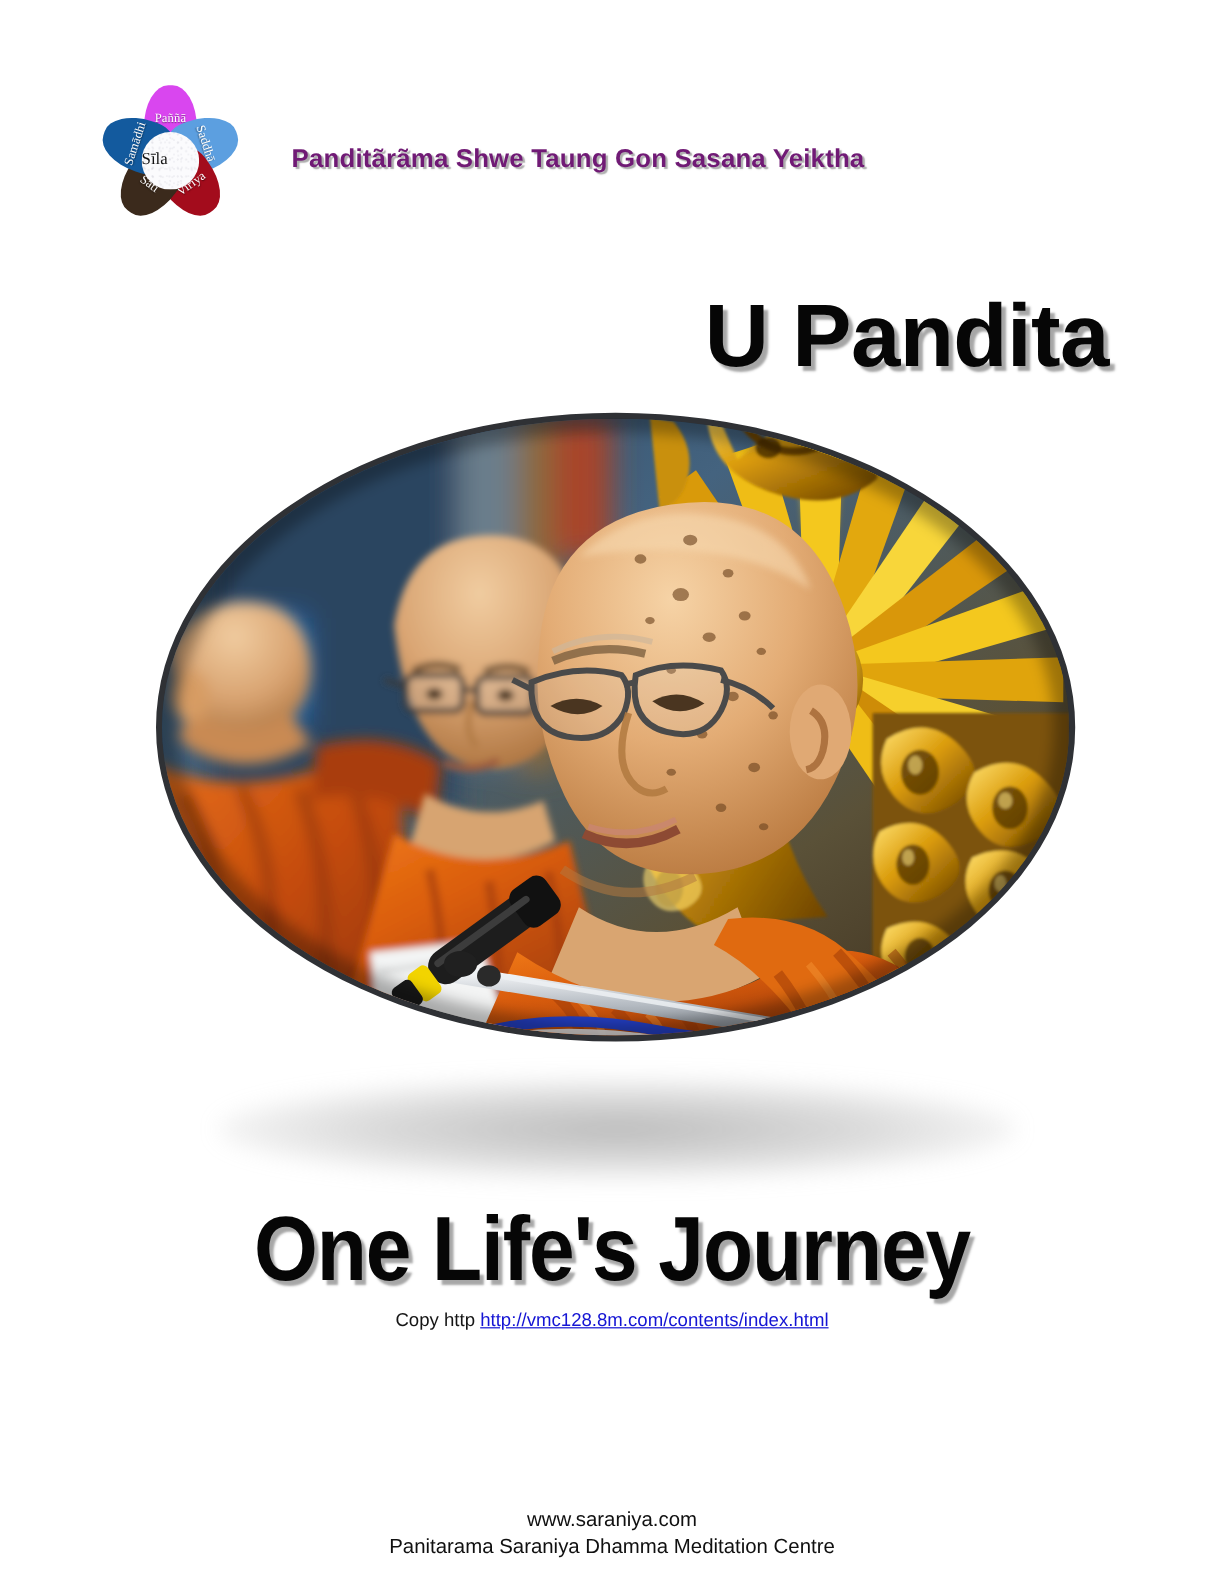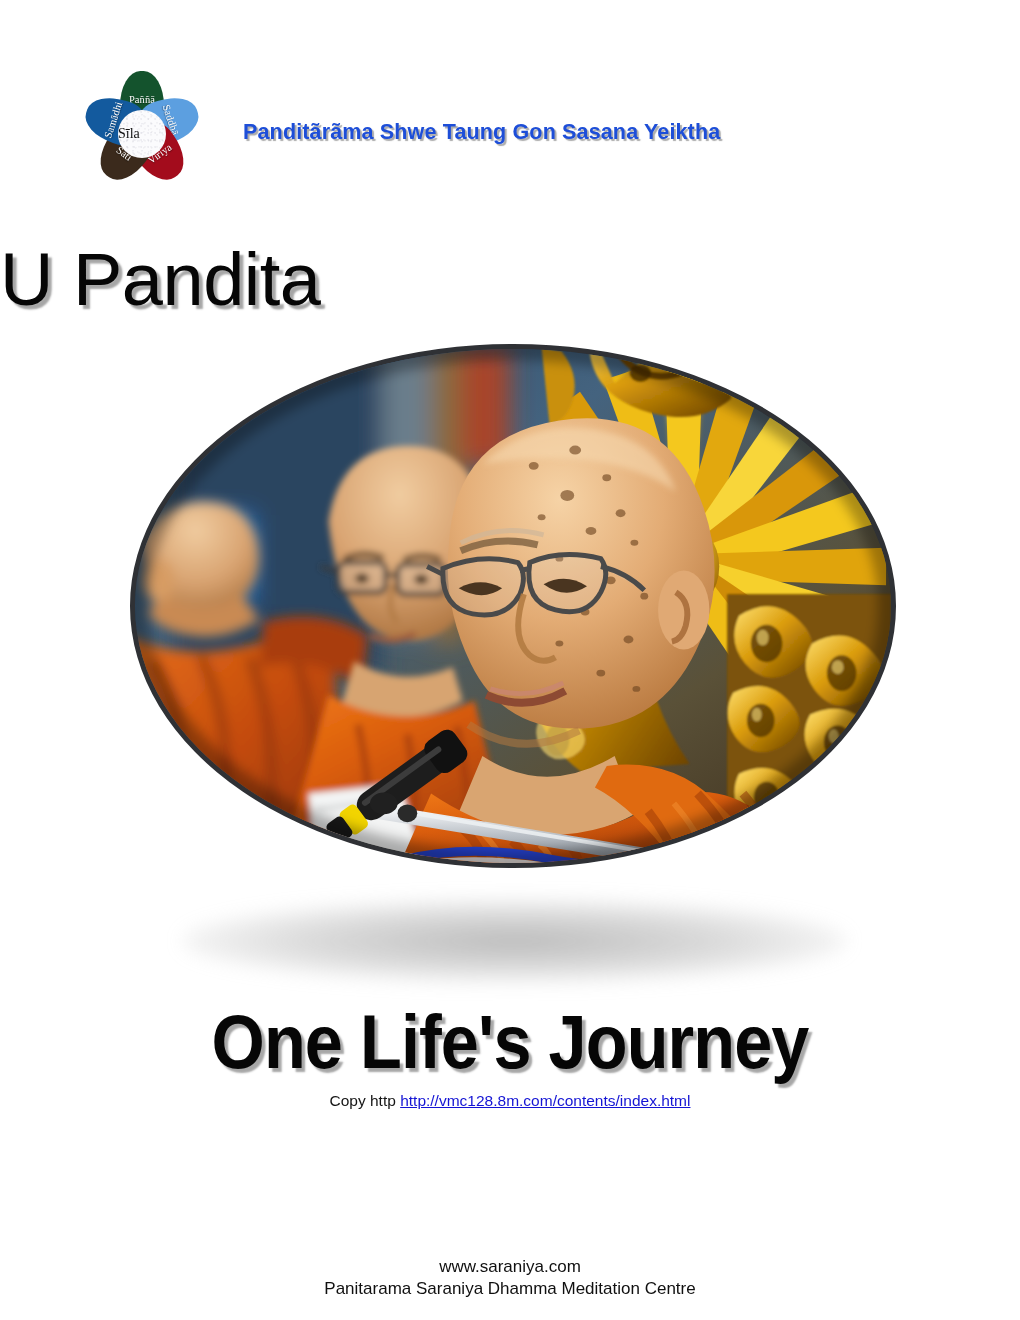--- a/index.html
+++ b/index.html
@@ -91,35 +91,35 @@
     color: #111;
   }
 
   
   #org-title {
     position: absolute;
     left: 243px;
     top: 120px;
     font-size: 21.5px;
     font-weight: bold;
-    color: #1d4ed8;
+    color: #701a75;
     letter-spacing: .15px;
     text-shadow: 2px 2px 1px rgba(150,150,150,.80);
     white-space: nowrap;
   }
 
   
   #title-upandita {
     position: absolute;
     left: 0;
     top: 243px;
     width: 924px;
-    text-align: left;
+    text-align: right;
     font-size: 74px;
-    font-weight: normal;
+    font-weight: bold;
     line-height: 1;
     color: #060606;
     letter-spacing: -0.5px;
     text-shadow: 4px 4px 2px rgba(150,150,150,.85);
   }
 
   
   #photo-wrap {
     position: absolute;
     left: 130px;
@@ -195,21 +195,21 @@
     color: #101010;
   }
 </style>
 </head>
 <body>
 
 <div id="header-row">
 
   <div id="logo">
 
-    <div class="petal" id="petal-panna" style="background:#14532d">
+    <div class="petal" id="petal-panna" style="background:#d946ef">
       <span class="petal-label" style="color:#ffffff">Paññā</span>
     </div>
 
     <div class="petal" id="petal-saddha" style="background:#5C9FE0">
       <span class="petal-label" style="color:#ffffff">Saddhā</span>
     </div>
 
     <div class="petal" id="petal-viriya" style="background:#A30C1C">
       <span class="petal-label" style="color:#ffffff">Viriya</span>
     </div>

